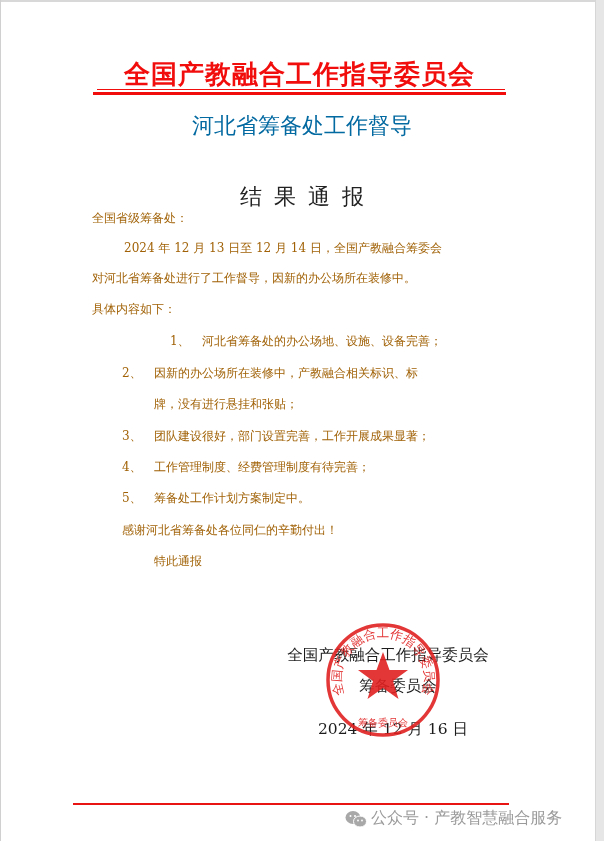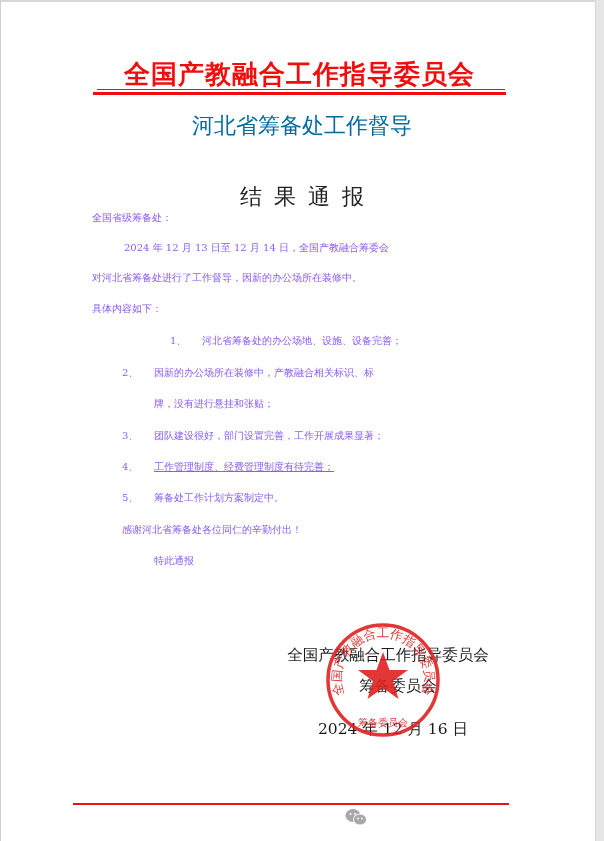--- a/index.html
+++ b/index.html
@@ -14,21 +14,21 @@
   .right-gutter { position:absolute; right:0; top:0; width:8px; height:841px; background:#e6e6e6; border-left:1px solid #d6d6d6; }
   .doc-header {
     position:absolute; left:93px; top:58px; width:413px; text-align:center;
     color:#f20d0d; font-size:26px; font-weight:bold; letter-spacing:1px; line-height:32px;
     font-family:"DejaVu Sans","Liberation Sans",sans-serif;
   }
   .hdr-thin { position:absolute; left:97px; top:89px; width:408px; height:1px; background:#f20d0d; }
   .hdr-thick { position:absolute; left:93px; top:92px; width:413px; height:3px; background:#f20d0d; }
   .title1 { position:absolute; left:0; top:112px; width:604px; text-align:center; font-size:22px; line-height:28px; color:#0369a1; }
   .title2 { position:absolute; left:0; top:142px; width:604px; text-align:center; font-size:22px; line-height:28px; color:#222; letter-spacing:12px; text-indent:12px;margin-top:41px; }
-  .line { position:absolute; left:92px; font-size:10px; line-height:22px; white-space:nowrap; color:#8b5cf6; }
+  .line { position:absolute; left:92px; font-size:12px; line-height:22px; white-space:nowrap; color:#a16207; }
   .num { display:inline-block; width:32px; }
   .sig { position:absolute; font-size:15.5px; line-height:22px; color:#1c1c1c; white-space:nowrap; text-align:center; }
   .seal { position:absolute; left:325px; top:622px; width:116px; height:116px; }
   .footer-rule { position:absolute; left:73px; top:803px; width:436px; height:2px; background:#e81414; }
   .watermark {
     position:absolute; left:345px; top:808px; font-size:16px; color:#9a9a9a; white-space:nowrap;
     font-family:"DejaVu Sans","Liberation Sans",sans-serif; display:flex; align-items:center; gap:4px;
   }
 </style>
 </head>
@@ -53,21 +53,21 @@
 <div class="line" style="top:330px;left:122px;margin-left:48px;">
   <span class="num">1、</span><span>河北省筹备处的办公场地、设施、设备完善；</span>
 </div>
 <div class="line" style="top:362px;left:122px;">
   <span class="num">2、</span><span>因新的办公场所在装修中，产教融合相关标识、标</span>
 </div>
 <div class="line" style="top:393px;left:154px;">牌，没有进行悬挂和张贴；</div>
 <div class="line" style="top:425px;left:122px;">
   <span class="num">3、</span><span>团队建设很好，部门设置完善，工作开展成果显著；</span>
 </div>
-<div class="line" style="top:456px;left:122px;text-decoration:underline;">
+<div class="line" style="top:456px;left:122px;">
   <span class="num">4、</span><span>工作管理制度、经费管理制度有待完善；</span>
 </div>
 <div class="line" style="top:487px;left:122px;">
   <span class="num">5、</span><span>筹备处工作计划方案制定中。</span>
 </div>
 
 <div class="line" style="top:519px;left:122px;">感谢河北省筹备处各位同仁的辛勤付出！</div>
 <div class="line" style="top:550px;left:154px;">特此通报</div>
 
 <div class="sig" style="left:282px;top:644px;width:212px;">全国产教融合工作指导委员会</div>
@@ -90,13 +90,14 @@
 
 <div class="watermark">
   <svg width="22" height="18" viewBox="0 0 22 18">
     <ellipse cx="8" cy="7.5" rx="7.5" ry="6.5" fill="#a8a8a8"></ellipse>
     <ellipse cx="15" cy="11.5" rx="6.5" ry="5.5" fill="#a8a8a8" stroke="#ffffff" stroke-width="1"></ellipse>
     <circle cx="5.5" cy="6" r="1" fill="#fff"></circle>
       <circle cx="10" cy="6" r="1" fill="#fff"></circle>
     <circle cx="13" cy="10.5" r="0.9" fill="#fff"></circle>
       <circle cx="17" cy="10.5" r="0.9" fill="#fff"></circle>
   </svg>
+  <span>公众号 · 产教智慧融合服务</span>
 </div>
 
 </body></html>

